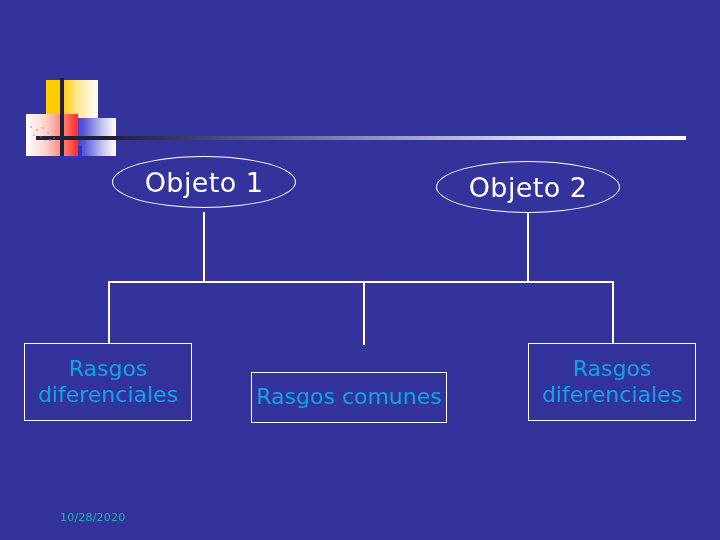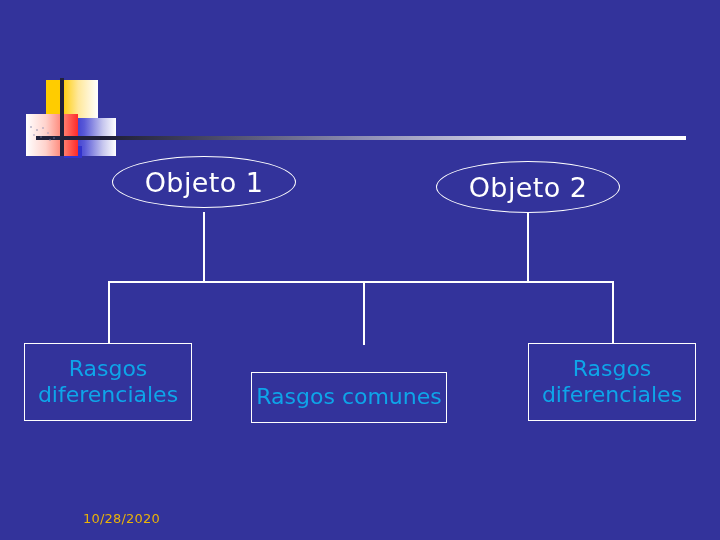--- a/index.html
+++ b/index.html
@@ -141,24 +141,24 @@
     line-height: 1.2;
     background: transparent;
   }
   #rect-left   { left: 24px;  top: 343px; width: 168px; height: 78px; }
   #rect-middle { left: 251px; top: 344px; width: 196px; height: 51px; margin-top: 28px; }
   #rect-right  { left: 528px; top: 343px; width: 168px; height: 78px; }
 
   
   #footer-date {
     position: absolute;
-    left: 83px;
+    left: 60px;
     top: 511px;
-    color: #eab308;
-    font-size: 13px;
+    color: #14b8a6;
+    font-size: 11px;
     letter-spacing: .2px;
   }
 </style>
 </head>
 <body>
 
 <div id="slide">
 
   <div id="logo">
     <div class="sq sq-yellow"></div>

